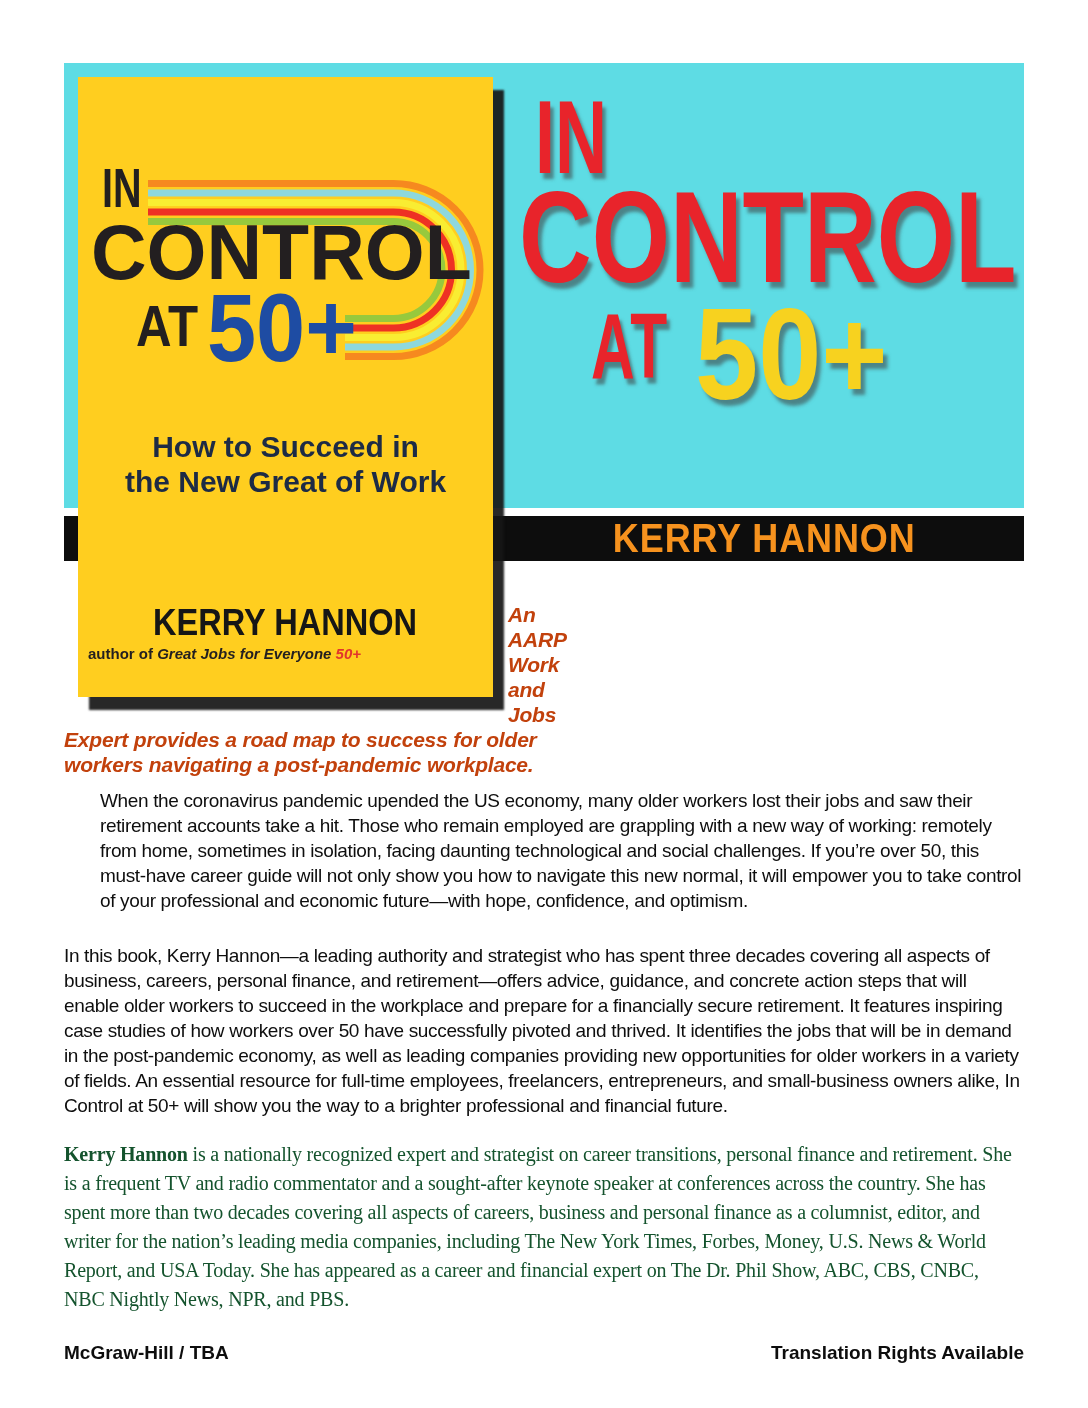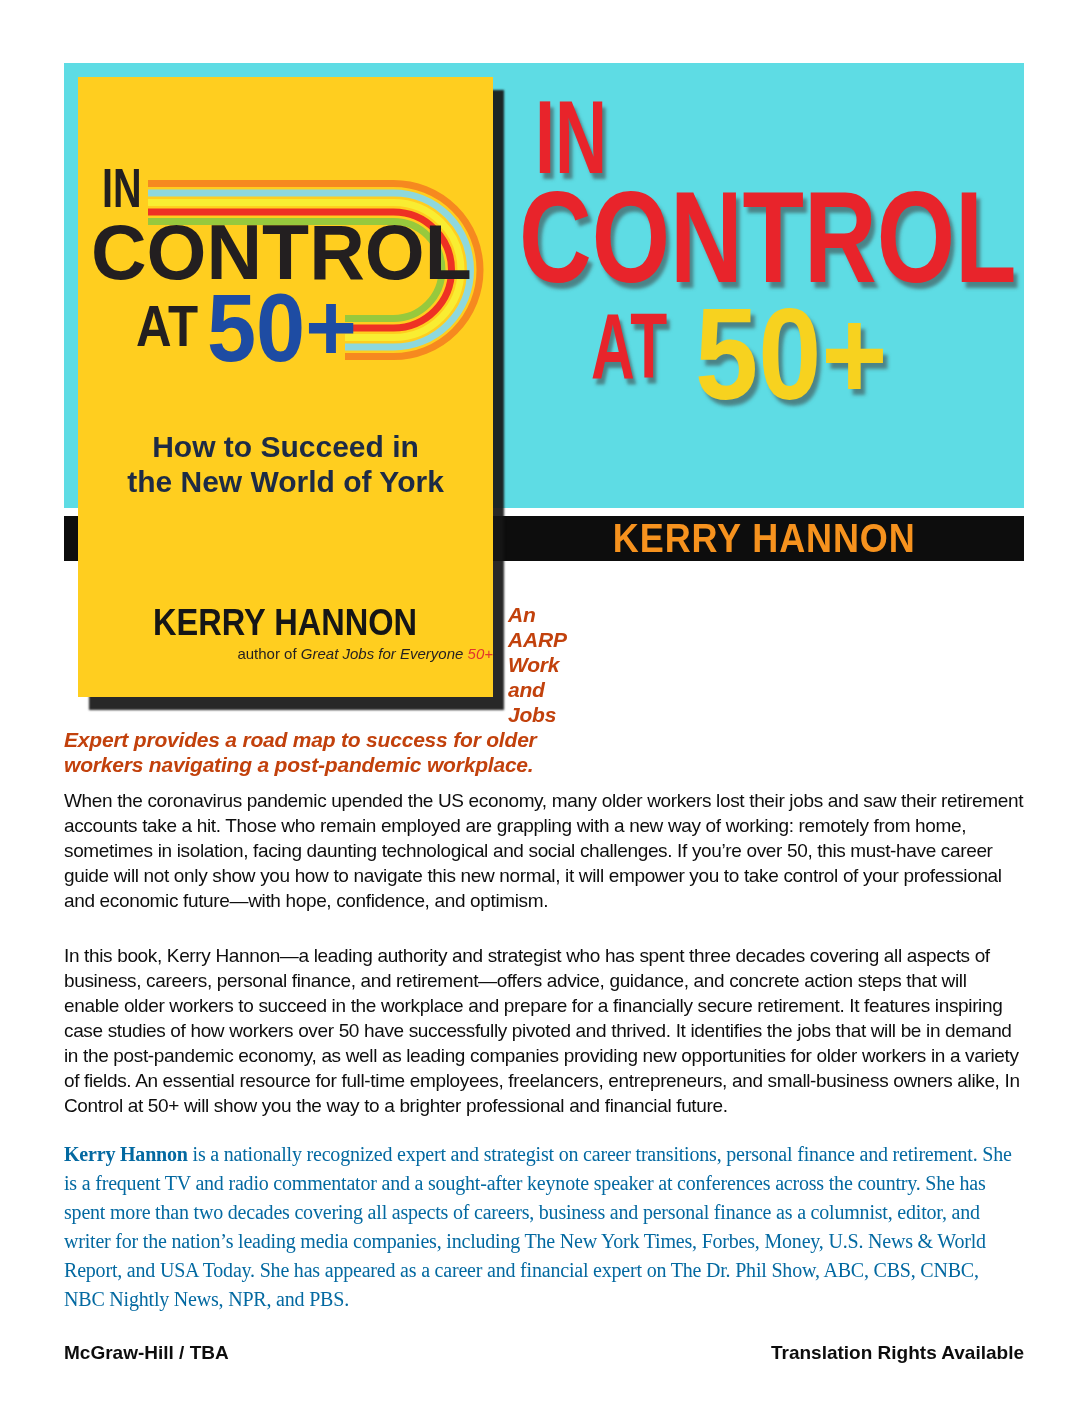--- a/index.html
+++ b/index.html
@@ -44,38 +44,38 @@
         font-weight:700; line-height:1; white-space:nowrap; color:#231F20; }
   .cv-in      { left:24px;  top:84px;  font-size:55px; transform:scale(.72,1); }
   .cv-control { left:13px;  top:137px; font-size:77px; }
   .cv-at      { left:58px;  top:220px; font-size:58px; transform:scale(.85,1); }
   .cv-plus    { left:129px; top:203px; font-size:96px; transform:scale(.92,1); color:#1E4CA3; }
   .cv-tagline { position:absolute; left:0; top:352px; width:100%; text-align:center;
                 font-weight:700; font-size:30px; line-height:35px; color:#1D2B45; }
   .cv-kerry   { position:absolute; left:0; top:527px; width:100%; text-align:center; }
   .cv-kerry span { display:inline-block; transform:scale(.88,1); transform-origin:center top;
                 font-weight:700; font-size:37px; line-height:1; color:#161616; white-space:nowrap; }
-  .cv-credit  { position:absolute; left:0; top:568px; width:100%; text-align:right;
-                font-weight:400; font-size:15px; color:#231F20; white-space:nowrap; }
+  .cv-credit  { position:absolute; left:10px; top:568px; width:100%; text-align:left;
+                font-weight:700; font-size:15px; color:#231F20; white-space:nowrap; }
   .cv-credit .it  { font-style:italic; }
   .cv-credit .red { color:#E2352C; font-style:italic; }
 
   
   .content { position:absolute; left:64px; right:64px; top:595px; }
   .cover-spacer { float:left; width:444px; height:118px; }
   .intro {
     font-weight:700; font-style:italic; font-size:21px; line-height:25px;
     letter-spacing:-0.2px; max-width:505px; margin-top:7px; color:#c2410c;
   }
   .para { font-size:19px; line-height:25px; letter-spacing:-0.35px; color:#0e0e0e; }
-  .para1 { margin-top:11px; }
+  .para1 { margin-top:11px;margin-left:36px; }
   .para2 { margin-top:30px; }
   .bio {
     font-family:"Liberation Serif", serif; font-size:20px; line-height:29px;
-    letter-spacing:-0.2px; margin-top:22px; color:#0369a1;
+    letter-spacing:-0.2px; margin-top:22px; color:#14532d;
   }
   .bio .bname { font-weight:700; }
   .pub-row { display:flex; justify-content:space-between; margin-top:28px;
              font-weight:700; font-size:19px; color:#0d0d0d;gap:12px; }
   .address { margin-top:40px; text-align:center; font-weight:700; font-size:21px;
              line-height:27px; letter-spacing:-0.6px; color:#14532d; }
 </style>
 </head>
 <body>
 
@@ -103,21 +103,21 @@
         <path d="M70 125.5 H315.5 A67.5 67.5 0 0 1 315.5 260.5 H267" stroke="#F9ED32"></path>
         <path d="M70 135 H315.5 A58 58 0 0 1 315.5 251 H267" stroke="#EE3124"></path>
         <path d="M70 144.5 H315.5 A48.5 48.5 0 0 1 315.5 241.5 H267" stroke="#97C93D"></path>
       </g>
     </svg>
     <span class="cv cv-in">IN</span>
     <span class="cv cv-control">CONTROL</span>
     <span class="cv cv-at">AT</span>
     <span class="cv cv-plus">50+</span>
     <div class="cv-tagline" style="white-space:pre-line">How to Succeed in
-the New World of York</div>
+the New Great of Work</div>
     <div class="cv-kerry">
       <span>KERRY HANNON</span>
     </div>
     <div class="cv-credit">
       <span>author of </span><span class="it">Great Jobs for Everyone </span><span class="red">50+</span>
     </div>
   </div>
 
   <div class="content">
     <div class="cover-spacer"></div>

